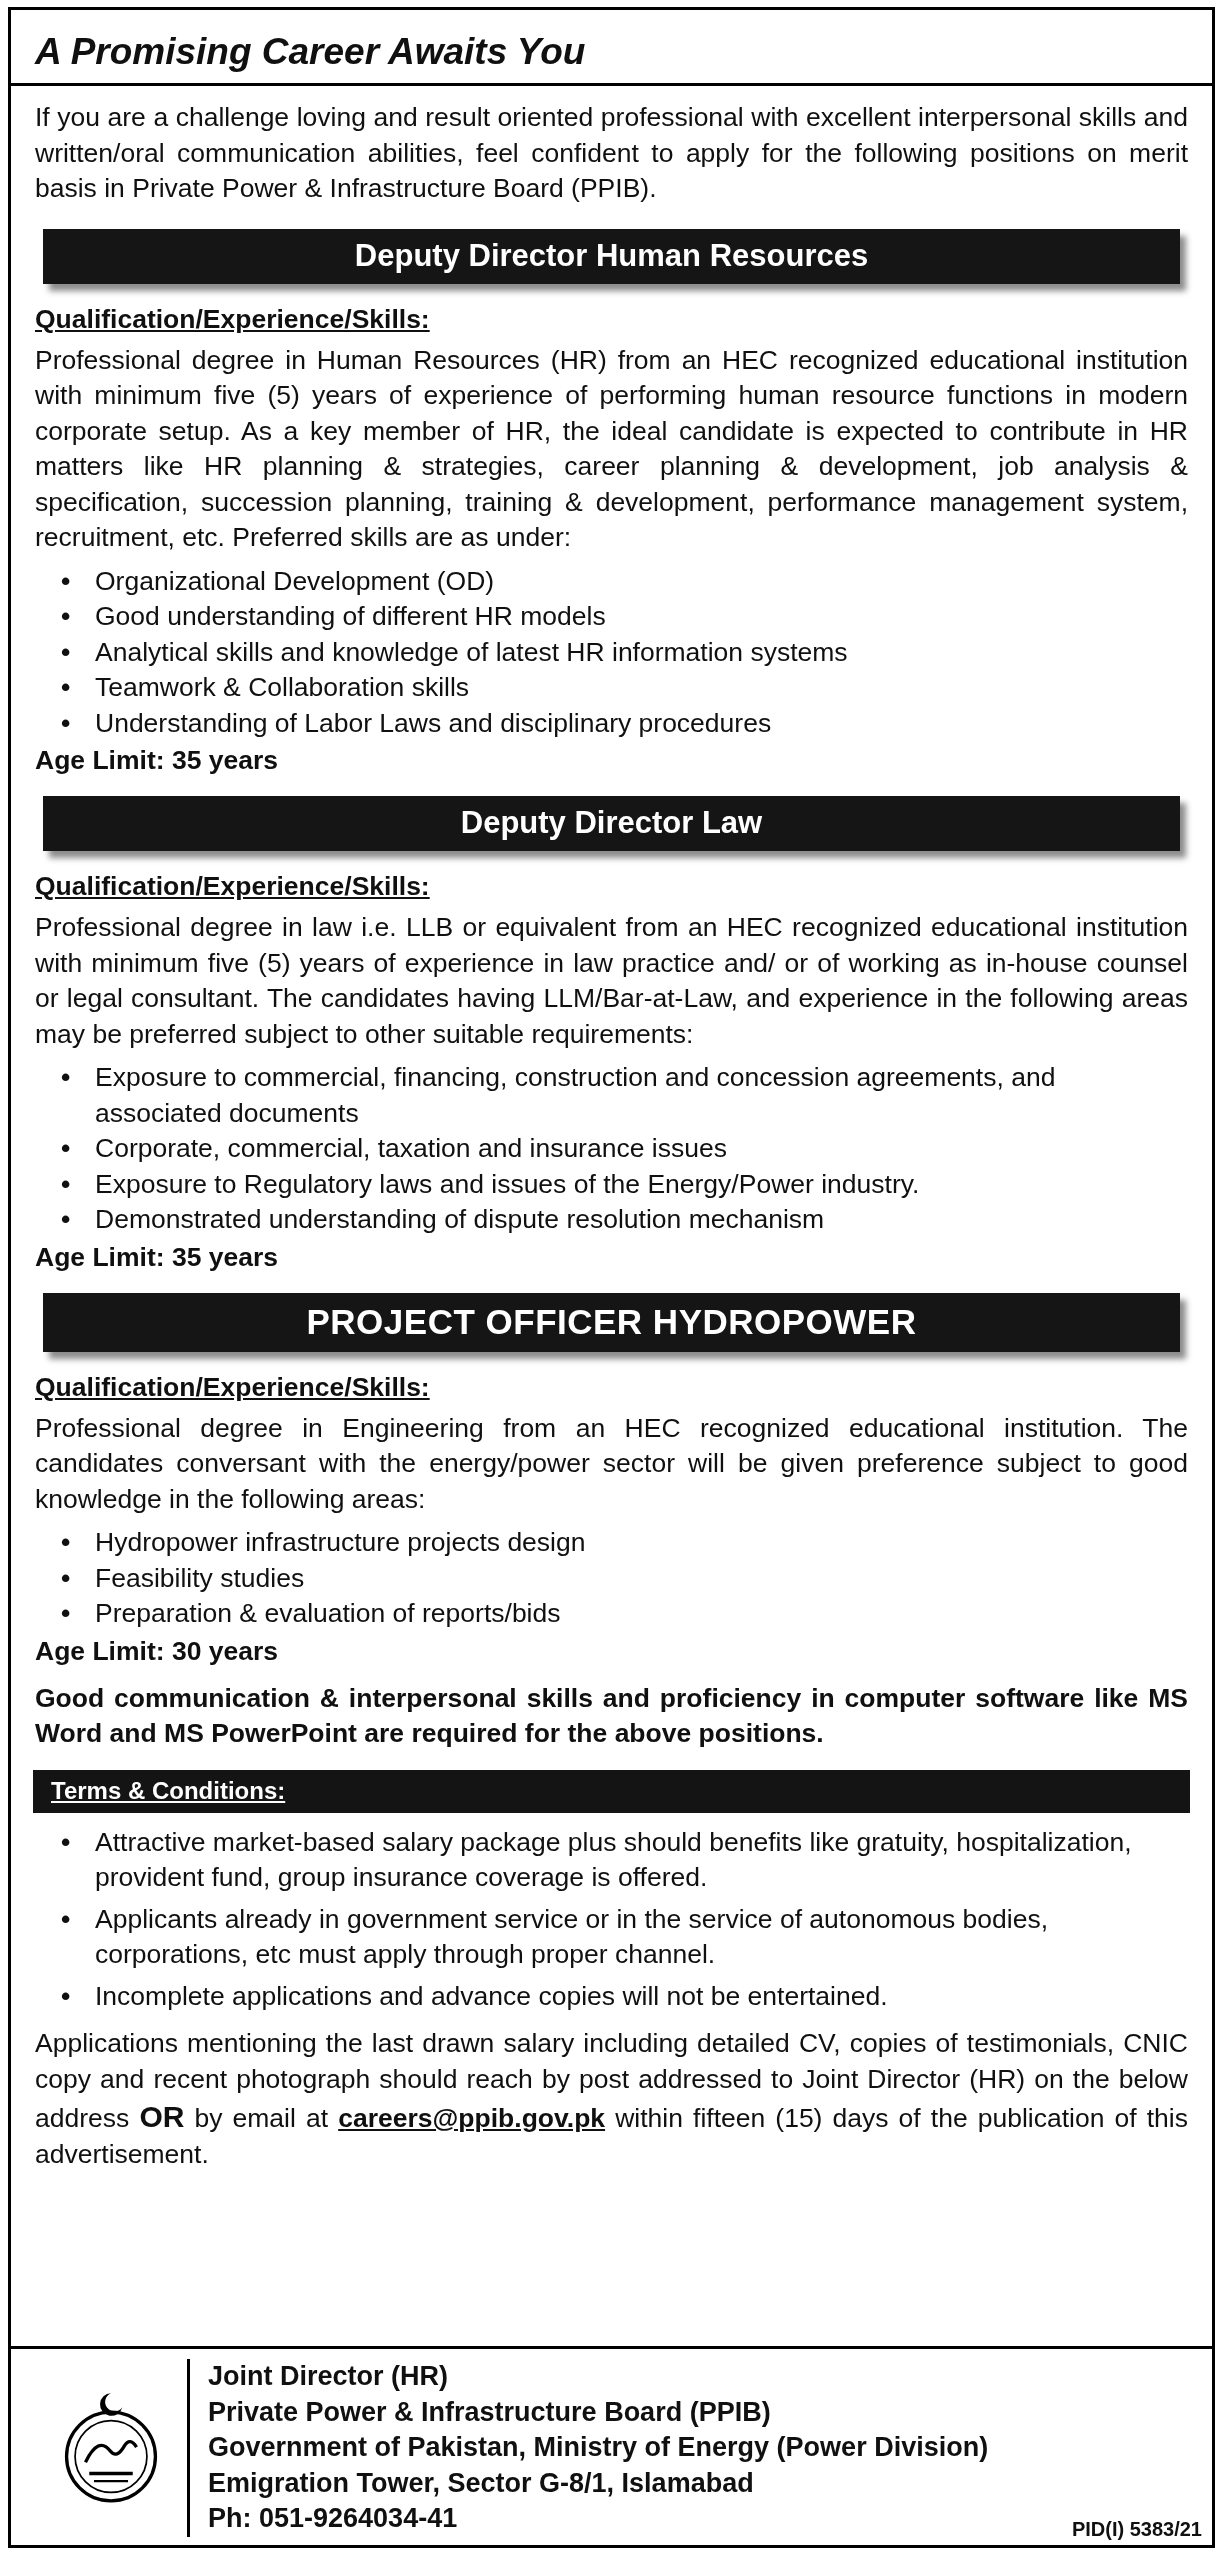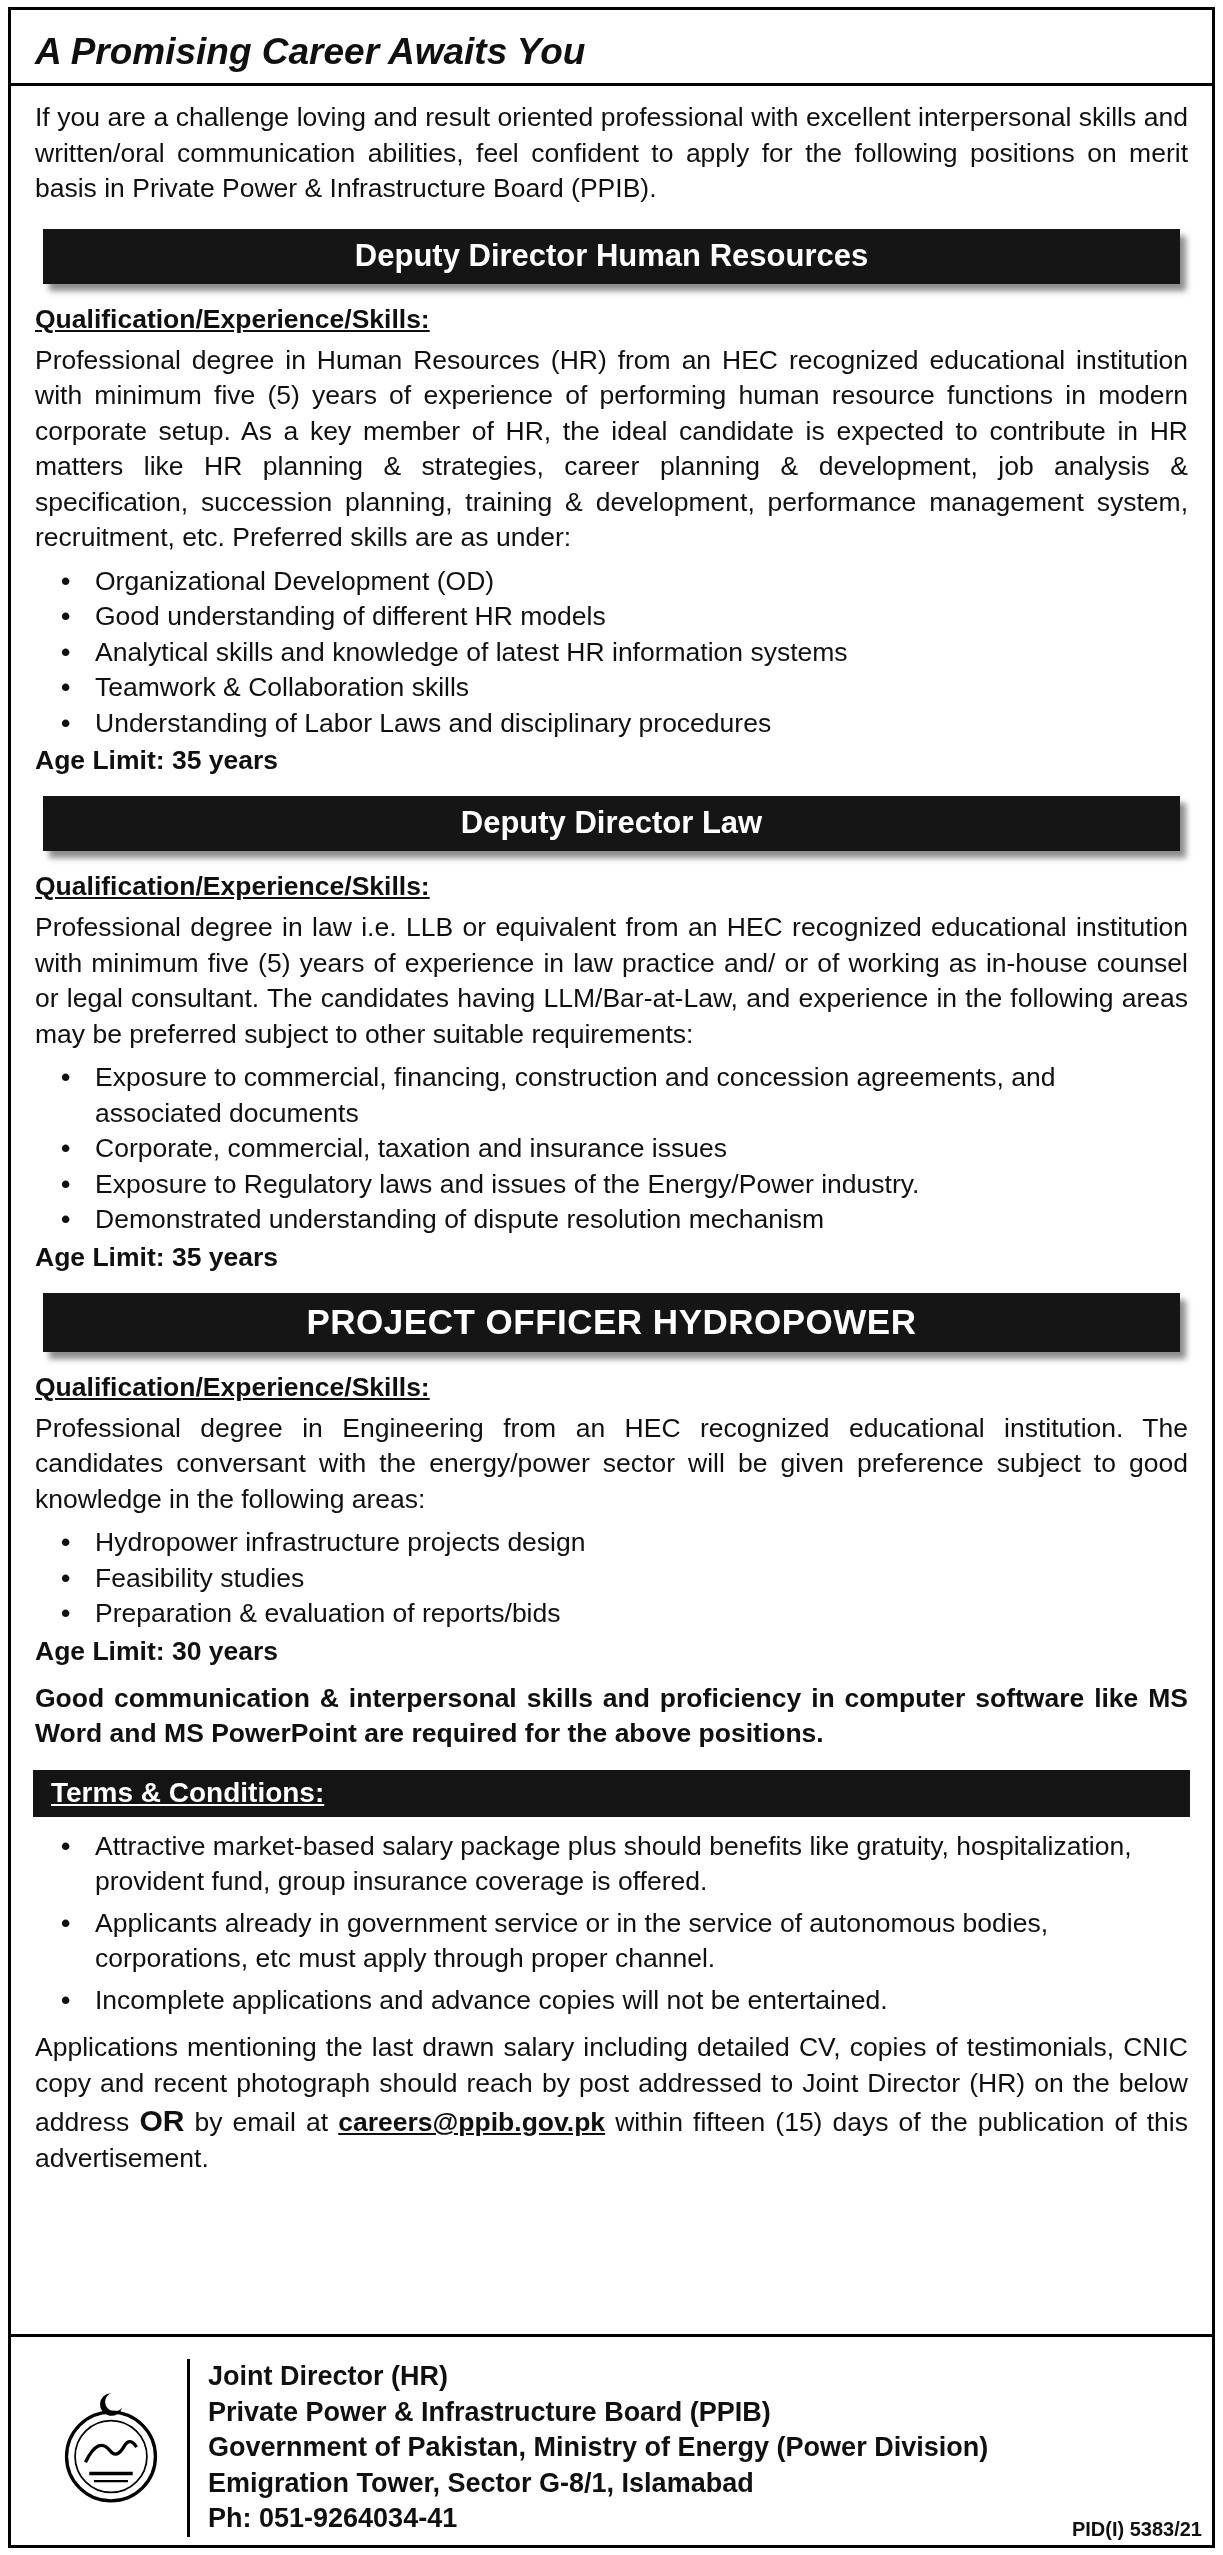--- a/index.html
+++ b/index.html
@@ -71,37 +71,37 @@
     font-weight: bold; 
     margin-top: 10px;
   }
   
   .terms-bar {
     background: #141414; color: #fff;
     margin: 12px -2px 10px -2px;
     padding: 7px 18px 8px 18px;
   }
   .terms-title {
-    font-size: 28px; font-weight: bold;
+    font-size: 24px; font-weight: bold;
     text-decoration: underline;
     margin-top: 29px;
   }
   ul.bullets.terms li { margin-bottom: 6px; }
   .closing { margin-top: 4px; }
   .or { font-weight: bold; font-size: 30px; }
   .email {
     font-weight: bold; text-decoration: underline; color: #101010;
     cursor: pointer;
   }
   
   .spacer { flex: 1; }
   .footer {
     border-top: 3px solid #000;
     margin: 12px -24px 0 -24px;
-    padding: 22px 24px 8px 40px;
+    padding: 10px 24px 8px 40px;
     display: flex; 
     position: relative;
   }
   .logo-box { width: 120px; display: flex; justify-content: center; align-items: center; }
   .vdiv { width: 3px; align-self: stretch; background: #000; margin: 0 18px 0 16px; }
   .footer-text { font-size: 27px; font-weight: bold; line-height: 1.32; }
   .footer-text .ft-line { white-space: nowrap; }
   .pid {
     position: absolute; right: 10px; bottom: 4px;
     font-size: 20px; font-weight: bold;

